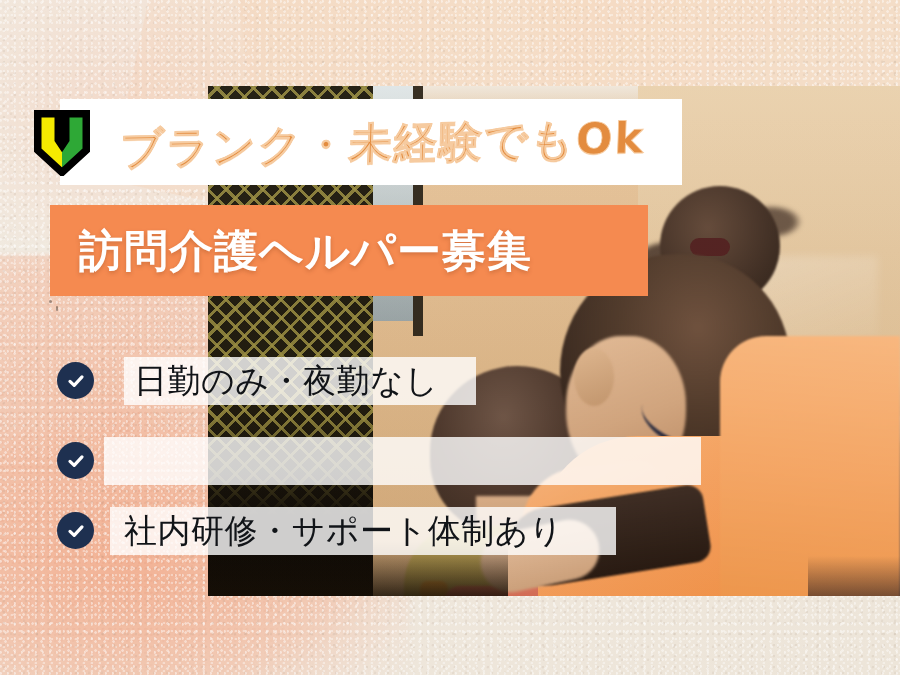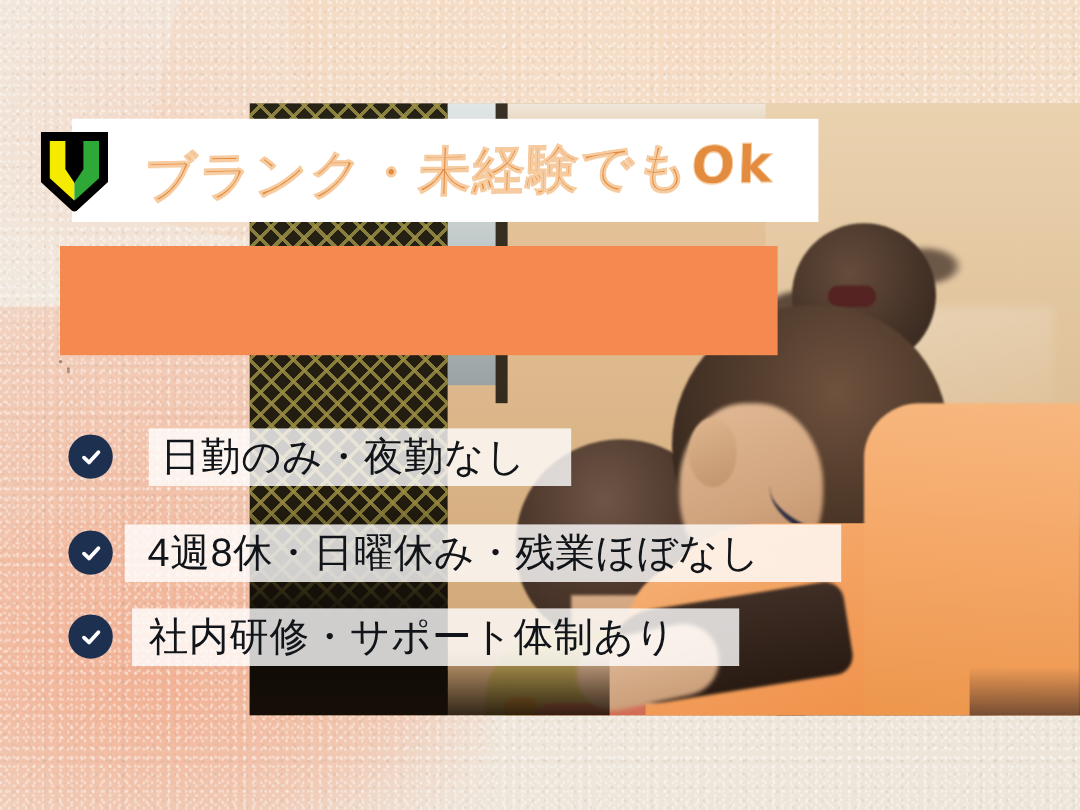--- a/index.html
+++ b/index.html
@@ -413,40 +413,40 @@
       <path d="M4 4 H24 V30 L28 36 L32 30 V4 H52 V40 L28 62 L4 40 Z" fill="none" stroke="#000000" stroke-width="8" stroke-linejoin="miter"></path>
       <path d="M4 4 H24 V30 L28 36 V62 L4 40 Z" fill="#F5EB00"></path>
       <path d="M52 4 H32 V30 L28 36 V62 L52 40 Z" fill="#2EA836"></path>
       <path d="M4 4 H24 V30 L28 36 L32 30 V4 H52 V40 L28 62 L4 40 Z" fill="none" stroke="#000000" stroke-width="7" stroke-linejoin="miter"></path>
     </svg>
   </div>
 
   <div class="hw-text">ブランク・未経験でもOk</div>
 
   <div class="band-orange"></div>
+  <div class="title-main">訪問介護ヘルパー募集</div>
 
   <div class="bandtxt bt1"></div>
   <div class="bullet b1">
     <span class="check">
       <svg width="22" height="22" viewBox="0 0 22 22">
         <path d="M5 11.4 L9.2 15.4 L17 6.9" fill="none" stroke="#FFFFFF" stroke-width="3.2" stroke-linecap="round" stroke-linejoin="round"></path>
       </svg>
     </span>
   </div>
   <div class="btext tx1">日勤のみ・夜勤なし</div>
 
   <div class="bandtxt bt2"></div>
   <div class="bullet b2">
     <span class="check">
       <svg width="22" height="22" viewBox="0 0 22 22">
         <path d="M5 11.4 L9.2 15.4 L17 6.9" fill="none" stroke="#FFFFFF" stroke-width="3.2" stroke-linecap="round" stroke-linejoin="round"></path>
       </svg>
     </span>
   </div>
-  <div class="btext tx2">4週8休・日曜休み・残業ほぼなし</div>
 
   <div class="bandtxt bt3"></div>
   <div class="bullet b3">
     <span class="check">
       <svg width="22" height="22" viewBox="0 0 22 22">
         <path d="M5 11.4 L9.2 15.4 L17 6.9" fill="none" stroke="#FFFFFF" stroke-width="3.2" stroke-linecap="round" stroke-linejoin="round"></path>
       </svg>
     </span>
   </div>
   <div class="btext tx3">社内研修・サポート体制あり</div>

